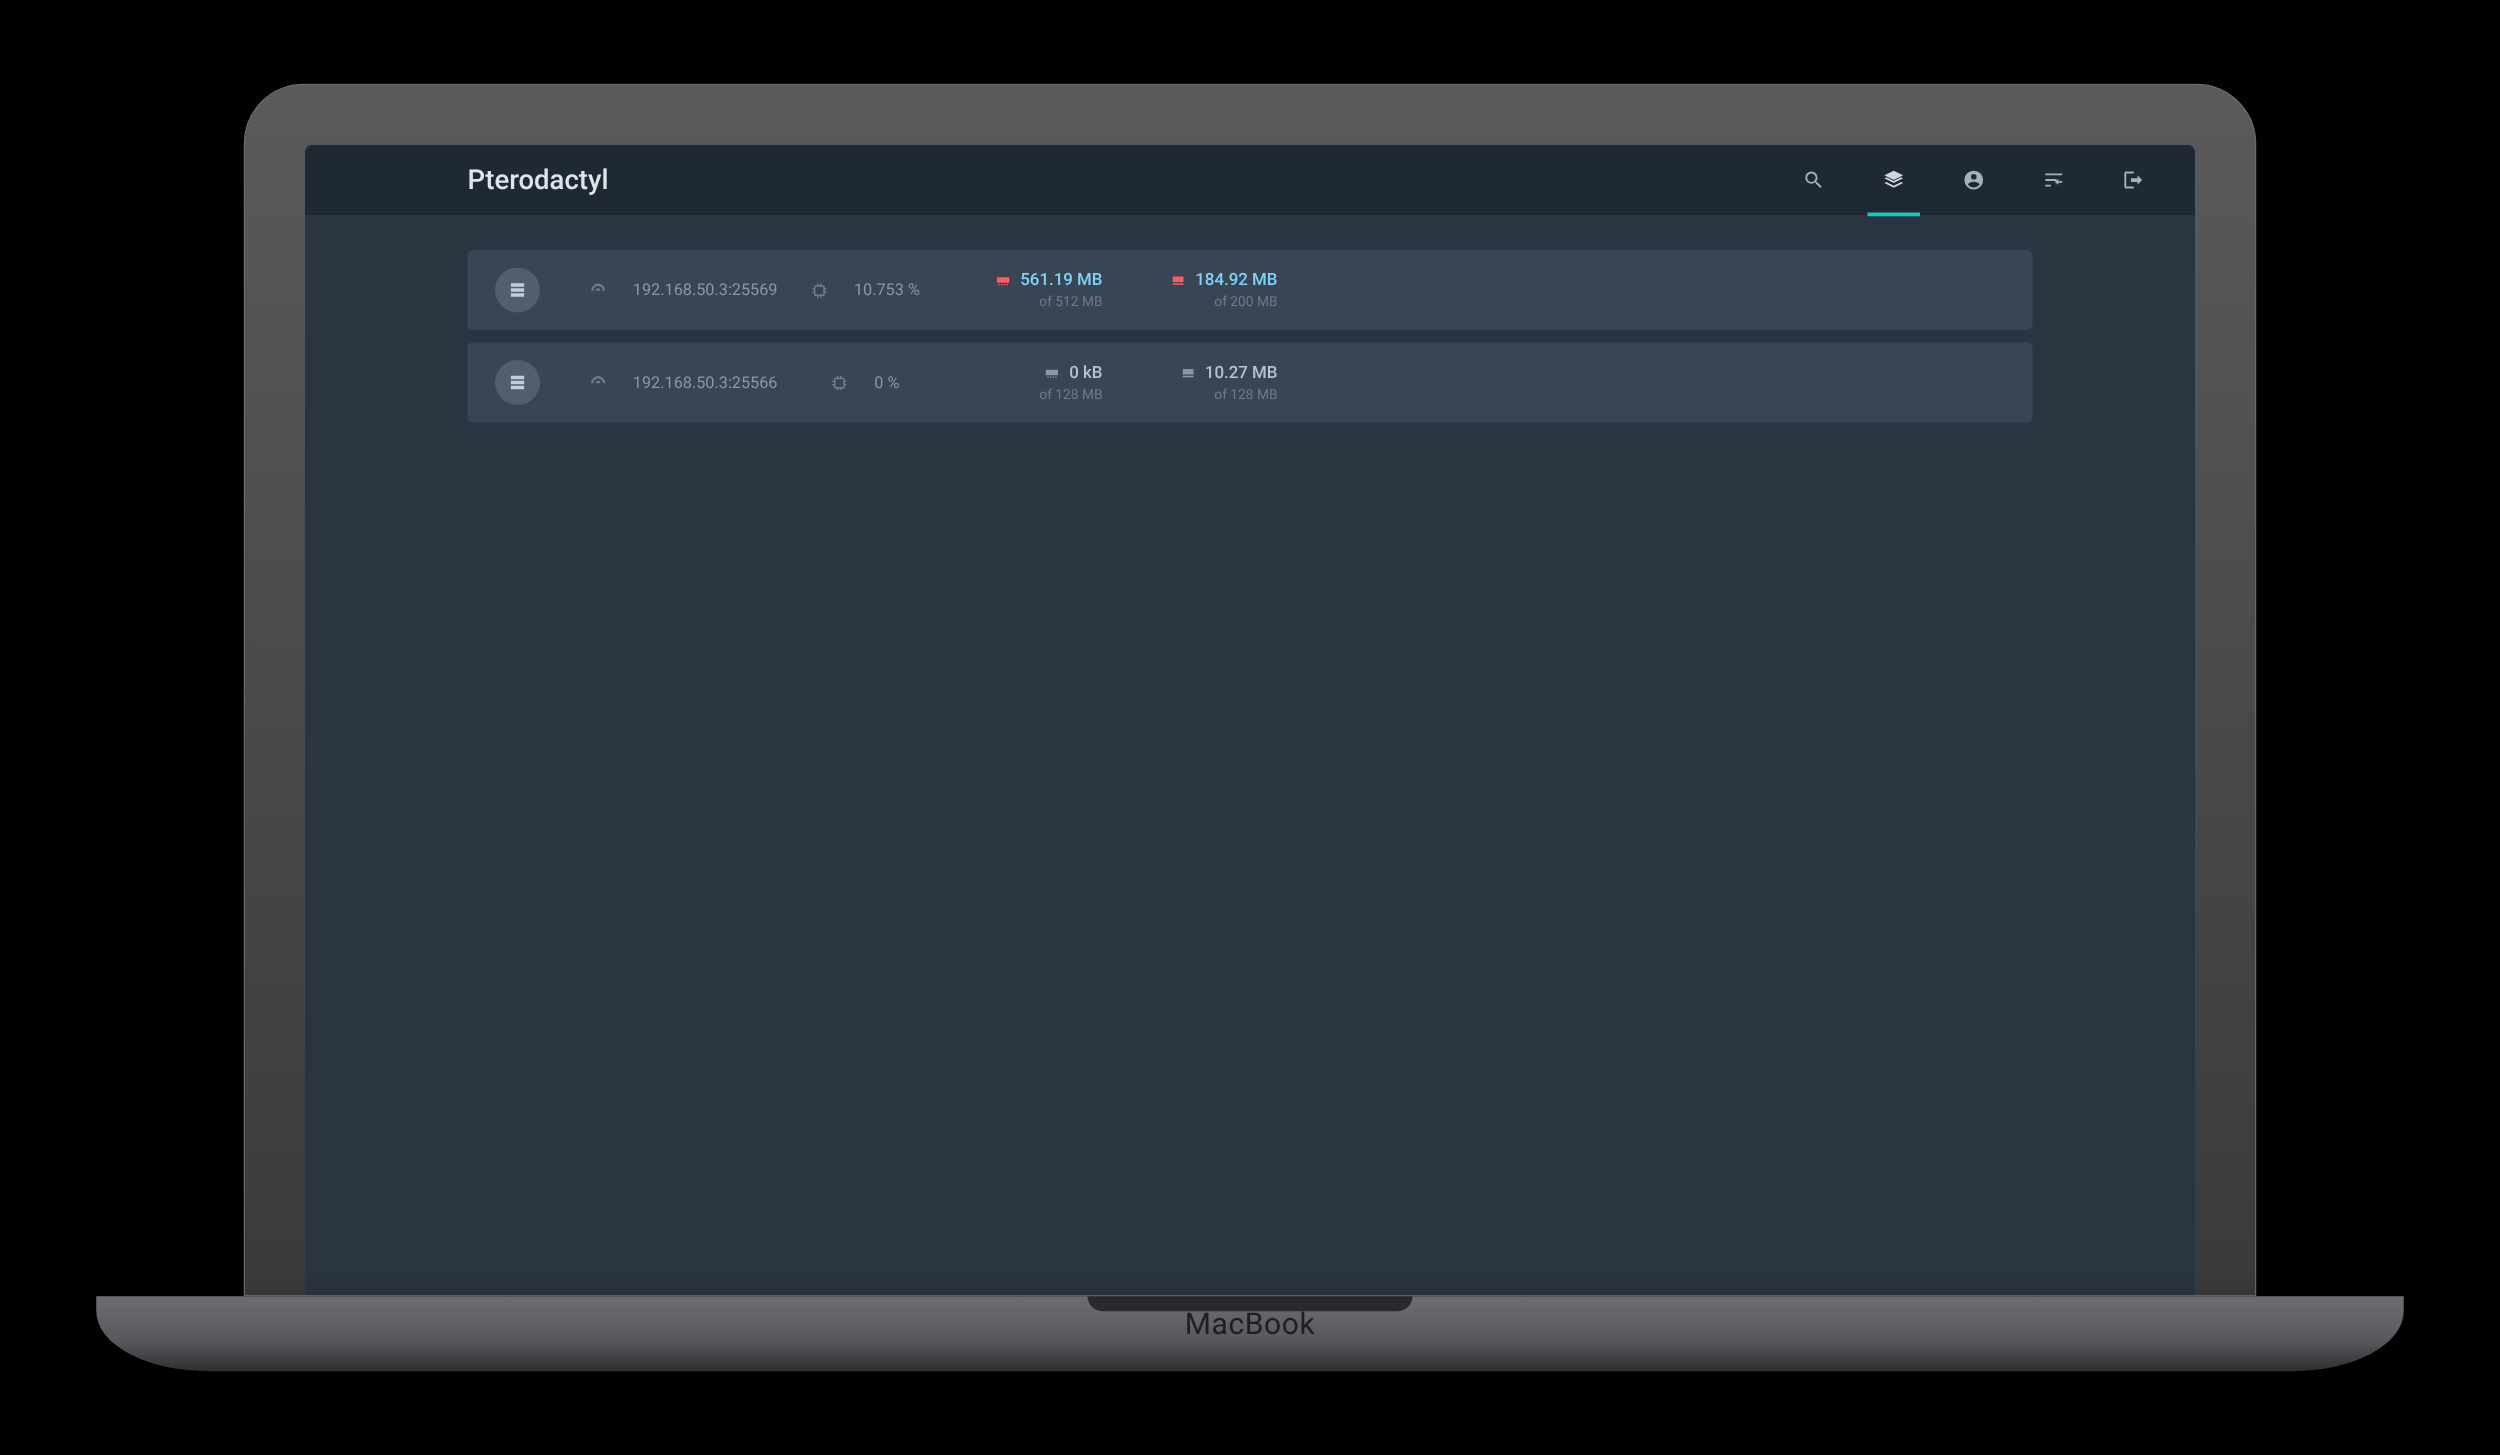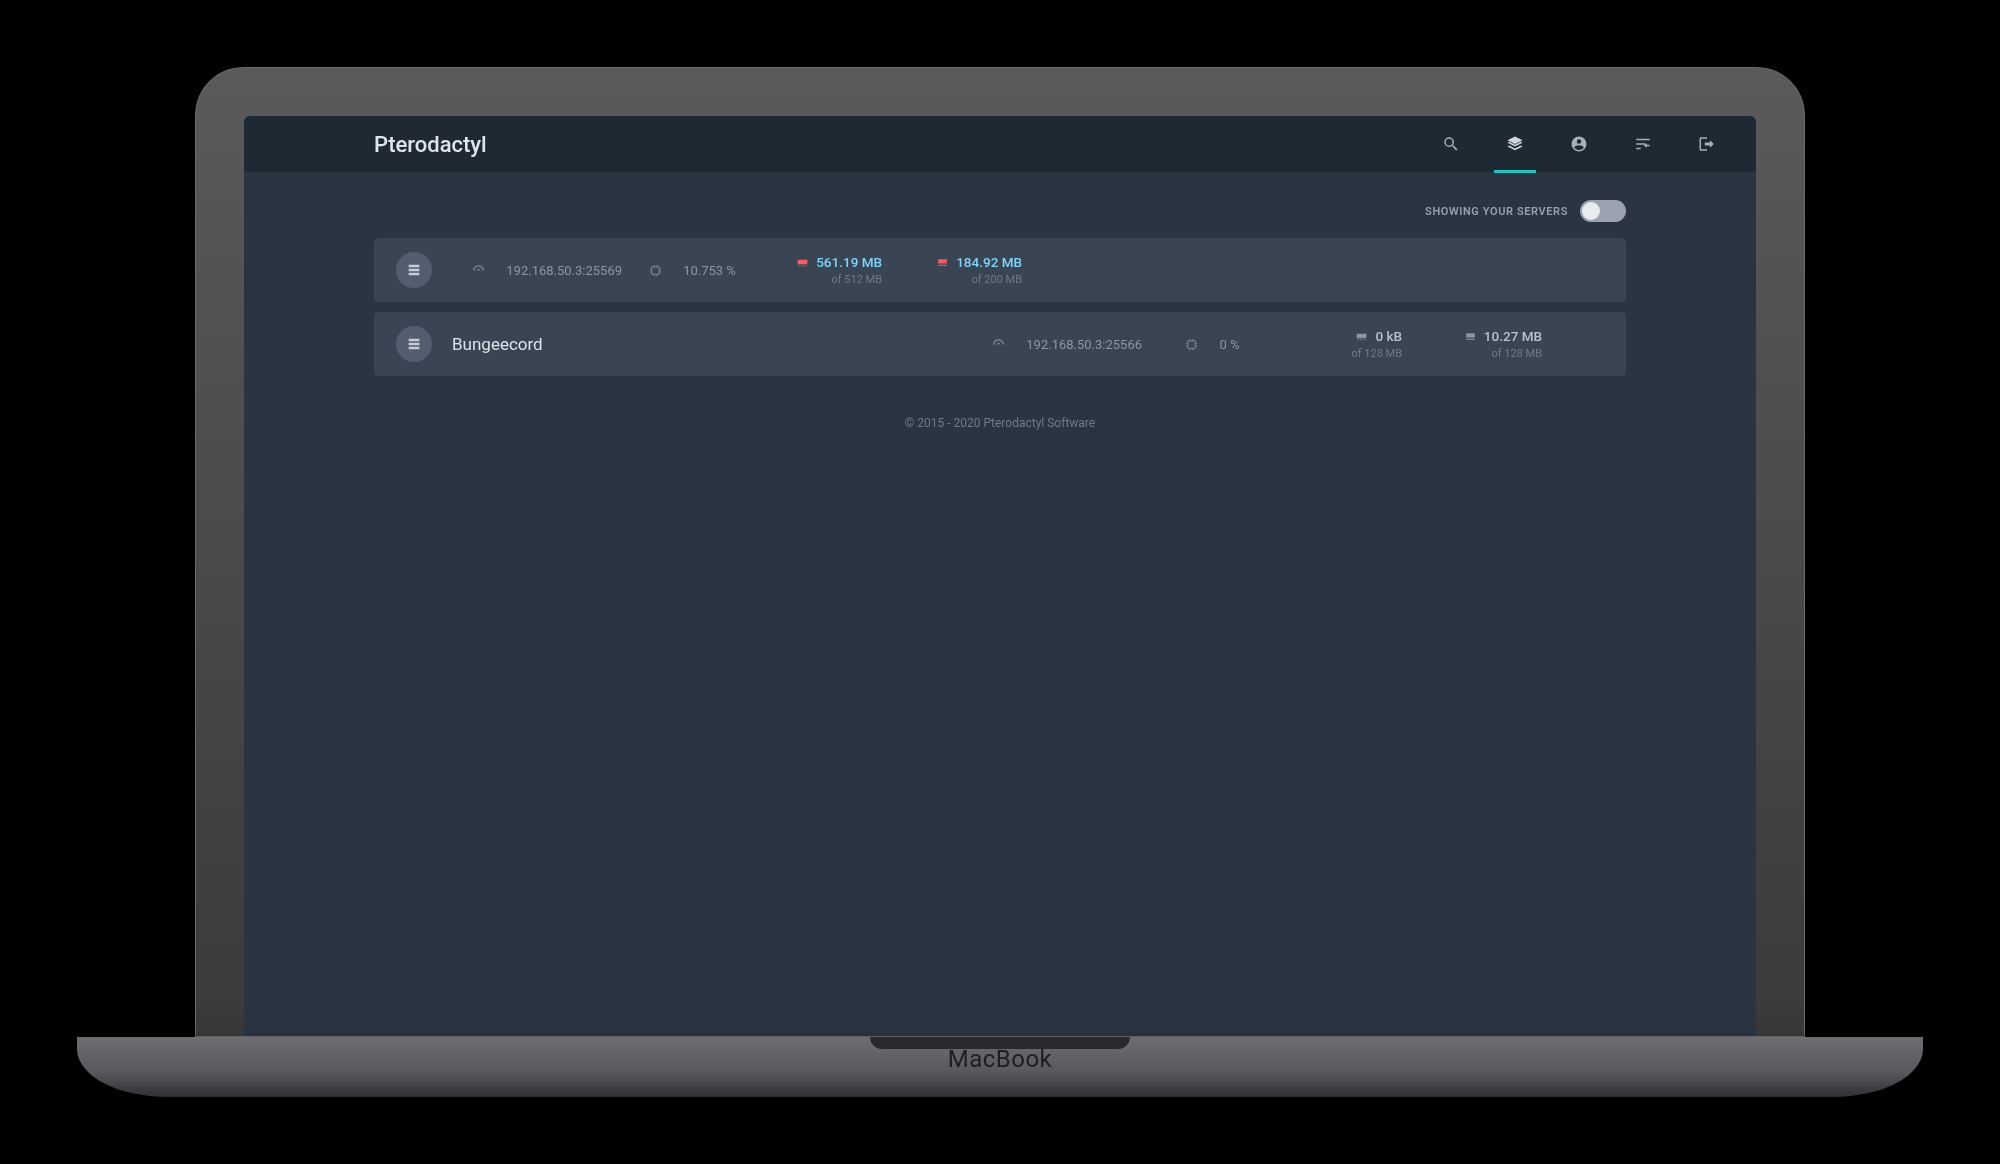--- a/index.html
+++ b/index.html
@@ -213,24 +213,20 @@
           </div>
           <div class="nav-btn">
             <svg viewBox="0 0 24 24">
                 <path d="M16 17l5-5-5-5v3H9v4h7v3zM4 5h8V3H4a2 2 0 00-2 2v14a2 2 0 002 2h8v-2H4V5z"></path>
               </svg>
           </div>
         </div>
       </div>
 
       <div class="content">
-        <div class="toggle-row">
-          <span class="toggle-label">SHOWING YOUR SERVERS</span>
-          <div class="switch"></div>
-        </div>
 
         <div id="server-list">
             <div class="server-card">
               <div class="srv-icon">
                 <svg viewBox="0 0 24 24">
                   <path d="M4 4h16v4H4V4zm0 6h16v4H4v-4zm0 6h16v4H4v-4zm2-11h2v2H6V5zm0 6h2v2H6v-2zm0 6h2v2H6v-2z"></path>
                 </svg>
               </div>
               <div class="stat ip">
                 <svg class="ico" viewBox="0 0 24 24">
@@ -262,23 +258,20 @@
                 </div>
                 <div class="line2">of 200 MB</div>
               </div>
             </div>
             <div class="server-card">
               <div class="srv-icon">
                 <svg viewBox="0 0 24 24">
                   <path d="M4 4h16v4H4V4zm0 6h16v4H4v-4zm0 6h16v4H4v-4zm2-11h2v2H6V5zm0 6h2v2H6v-2zm0 6h2v2H6v-2z"></path>
                 </svg>
               </div>
-              <div class="srv-title">
-                <div class="srv-name">Bungeecord</div>
-              </div>
               <div class="stat ip">
                 <svg class="ico" viewBox="0 0 24 24">
                   <path d="M12 3a9 9 0 00-9 9h3a6 6 0 0112 0h3a9 9 0 00-9-9zm0 6a3 3 0 00-3 3h6a3 3 0 00-3-3z"></path>
                 </svg>
                 <span>192.168.50.3:25566</span>
               </div>
               <div class="stat cpu">
                 <svg class="ico" viewBox="0 0 24 24">
                   <path d="M9 3v2H7a2 2 0 00-2 2v2H3v2h2v2H3v2h2v2a2 2 0 002 2h2v2h2v-2h2v2h2v-2h2a2 2 0 002-2v-2h2v-2h-2v-2h2V9h-2V7a2 2 0 00-2-2h-2V3h-2v2h-2V3H9zm-2 4h10v10H7V7z"></path>
                 </svg>
@@ -298,21 +291,20 @@
                   <svg class="ico" viewBox="0 0 24 24">
                     <path d="M4 6h16v8H4V6zm0 10h16v2H4v-2zm13 .5a1 1 0 110 2 1 1 0 010-2z"></path>
                   </svg>
                   <span>10.27 MB</span>
                 </div>
                 <div class="line2">of 128 MB</div>
               </div>
             </div>
           </div>
 
-        <div class="footer">© 2015 - 2020 Pterodactyl Software</div>
       </div>
 
     </div>
   </div>
   <div class="laptop-base">
     <div class="notch"></div>
     <div class="laptop-logo">MacBook</div>
   </div>
 </div>
 

